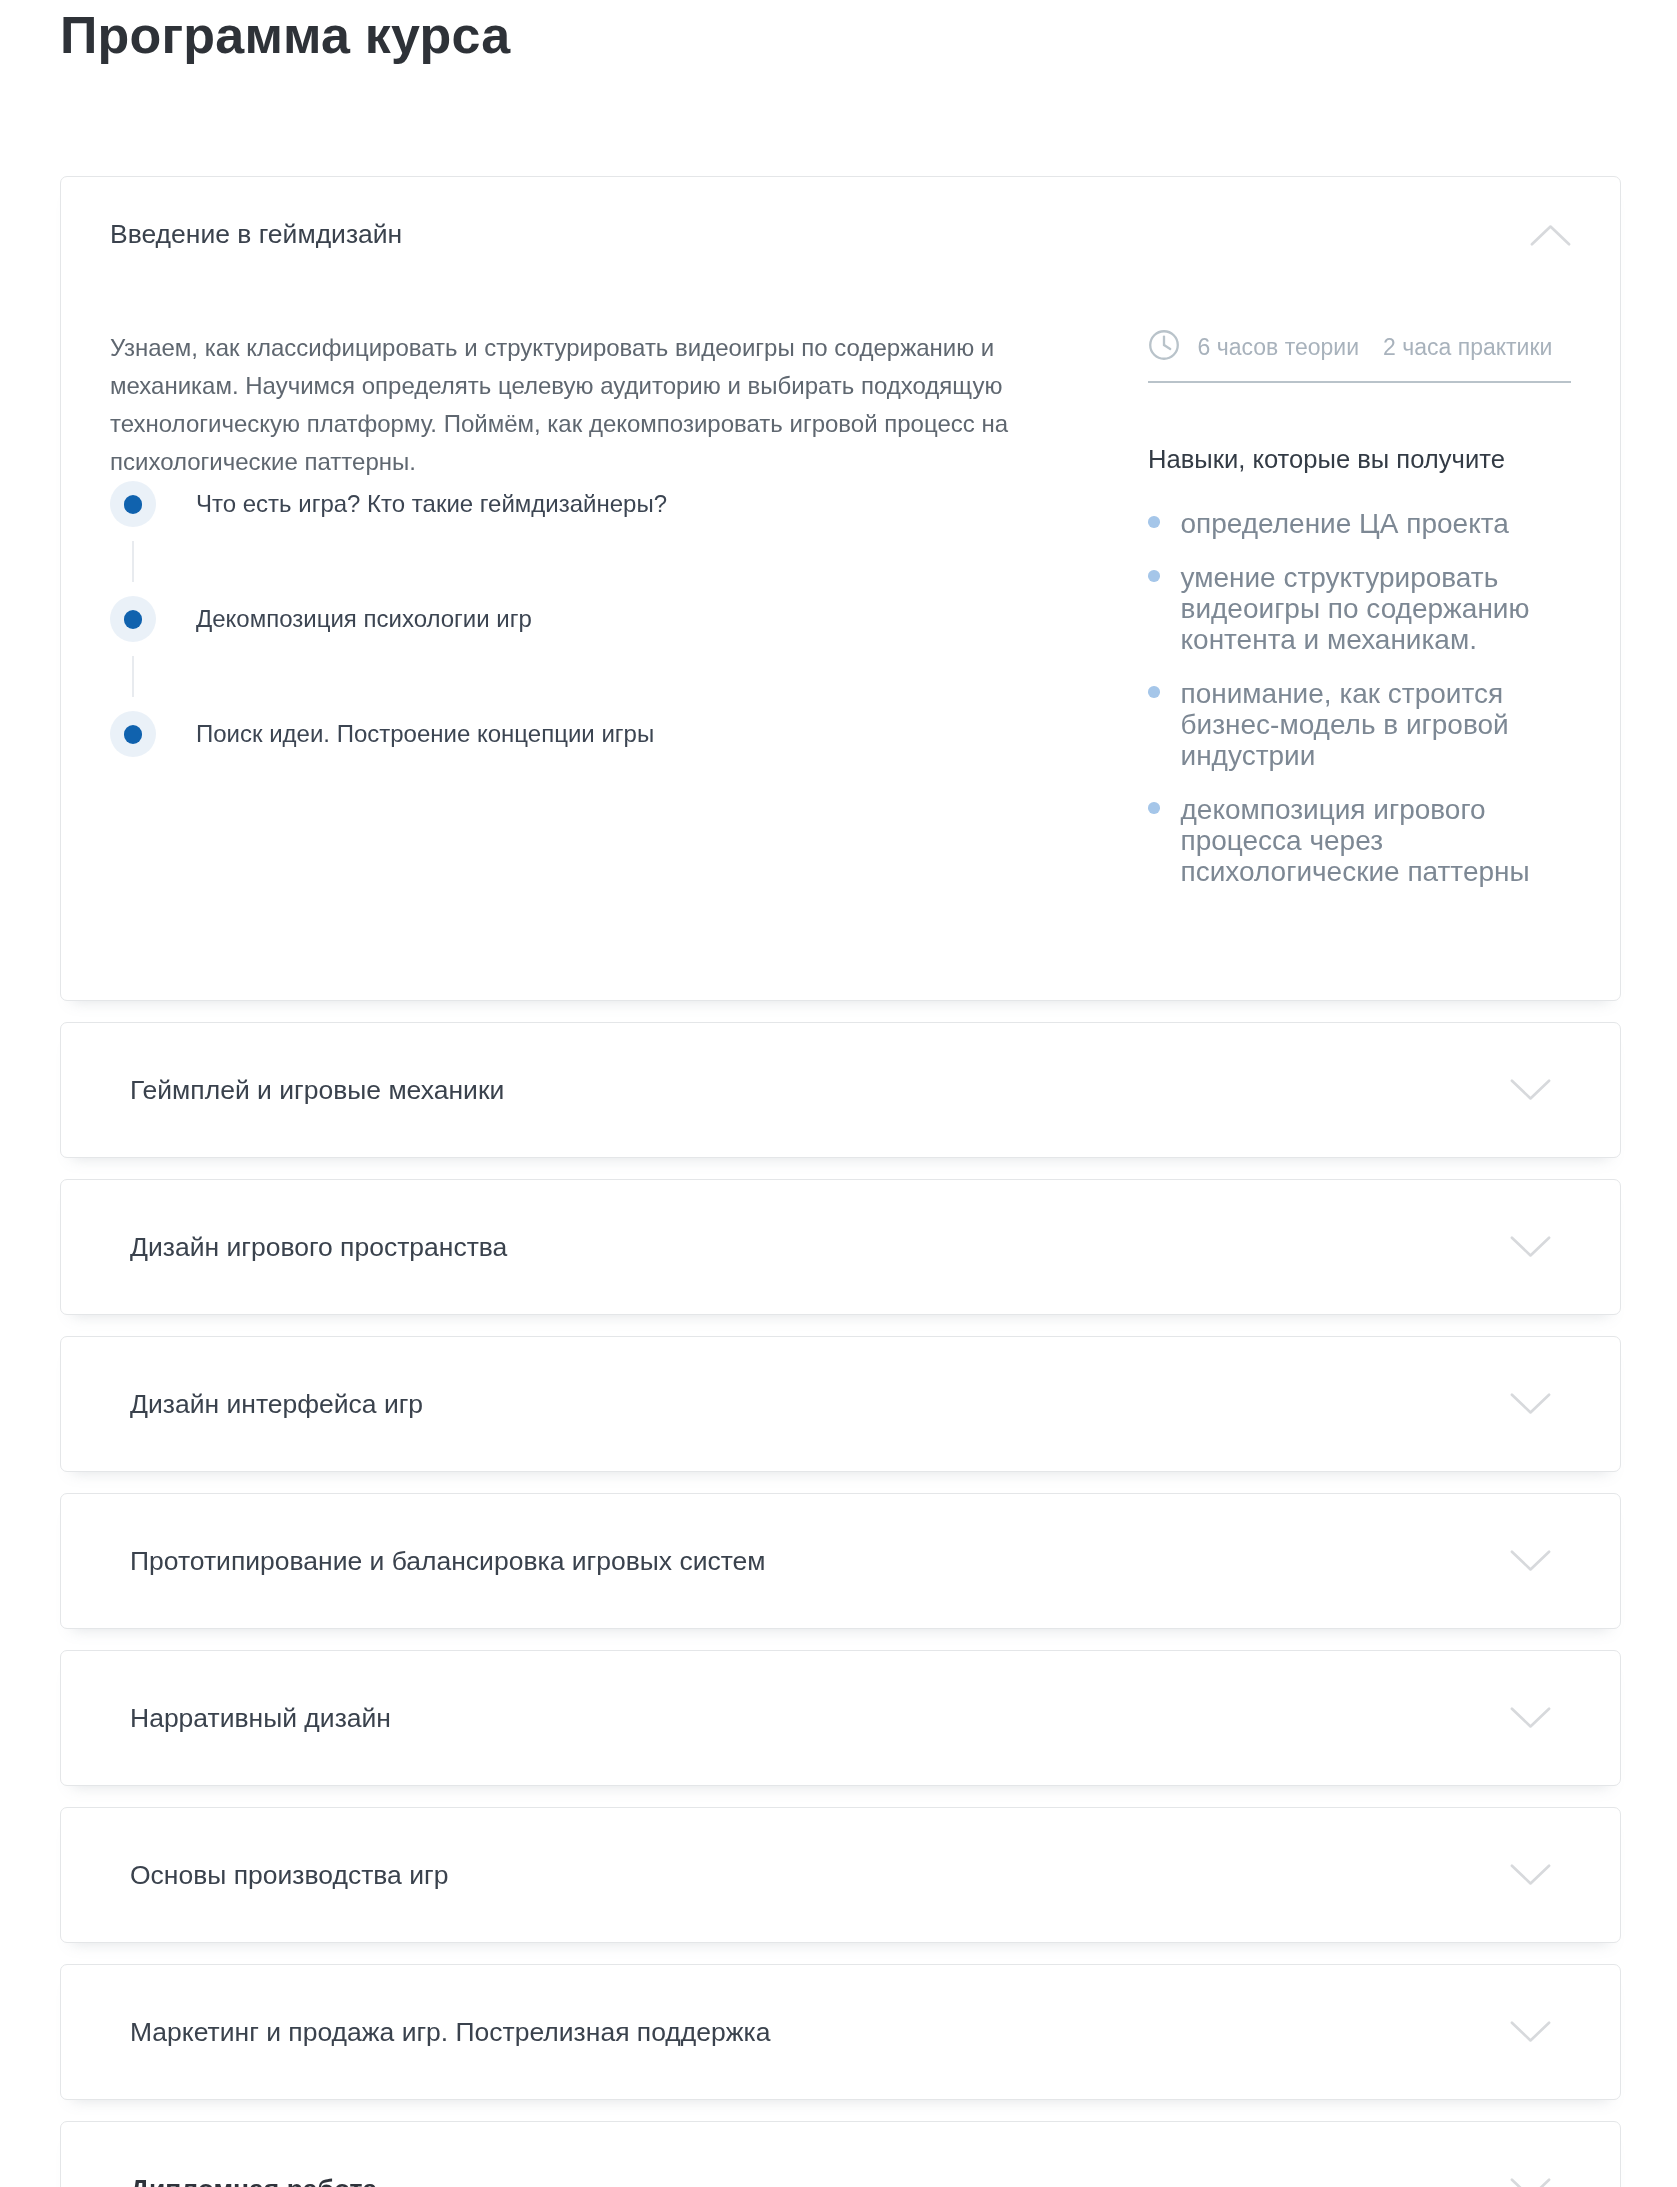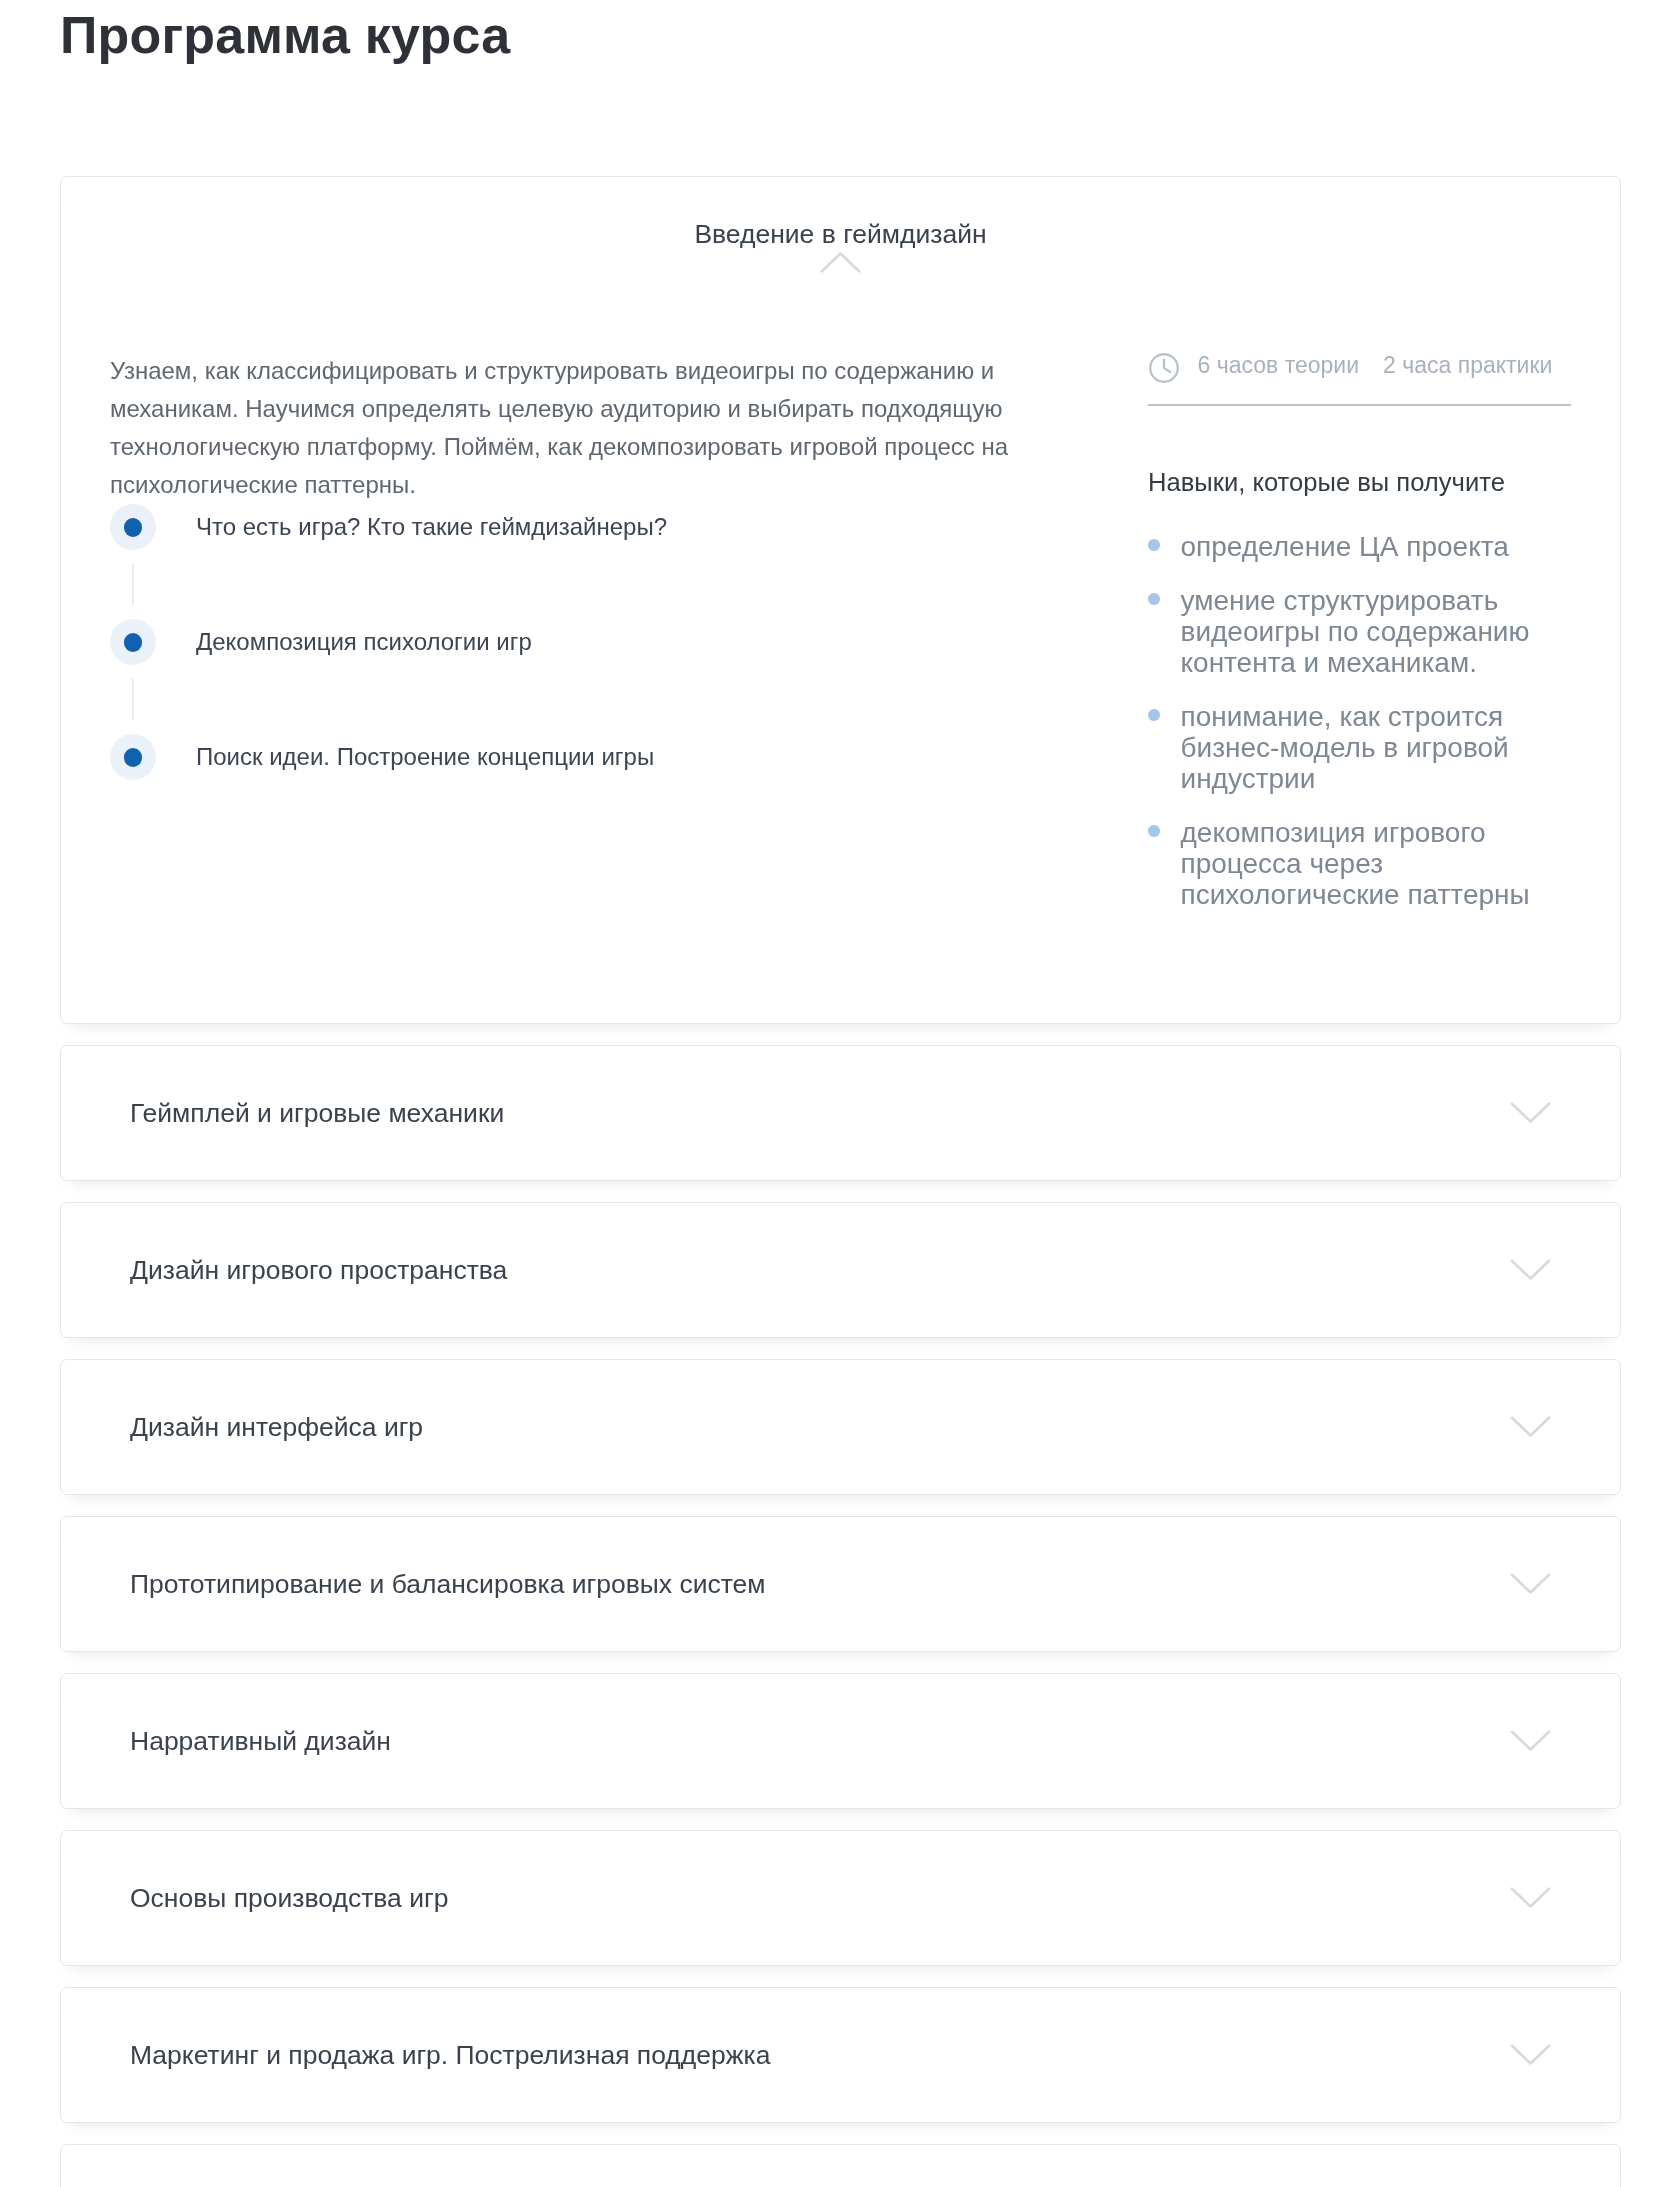--- a/index.html
+++ b/index.html
@@ -27,23 +27,23 @@
     border-radius: 7px;
     background: #ffffff;
     box-shadow: 0 12.4px 14px -12.4px rgba(125, 135, 148, 0.25);
   }
 
   
   .card.expanded { padding: 42px 49px 90px 49px; }
 
   .card-head {
     display: flex;
+    justify-content: space-between;
     align-items: center;
     cursor: pointer;
-    flex-direction: column;
   }
   .section-title {
     font-size: 26.5px;
     font-weight: 400;
     color: #3a424d;
   }
   .chevron { flex-shrink: 0; }
 
   .card-body { display: flex; justify-content: space-between; margin-top: 79px; }
   .col-left { width: 975px; }
@@ -76,21 +76,21 @@
     text-align: right;
   }
   .connector {
     display: block;
     width: 1.8px; height: 41px;
     background: #e8ebef;
     margin: 14px 0 14px 22px;
   }
 
   
-  .hours-row { display: flex; align-items: flex-start; }
+  .hours-row { display: flex; align-items: flex-end; }
   .hours-row .clock { margin-right: 17.6px; flex-shrink: 0; }
   .hours-text { font-size: 23px; color: #a8b2bc; }
   .hours-text + .hours-text { margin-left: 24px; }
   .hours-divider {
     height: 2.6px;
     background: #b9c3ca;
     margin-top: 19.4px;
   }
   .skills-title {
     margin-top: 62px;

